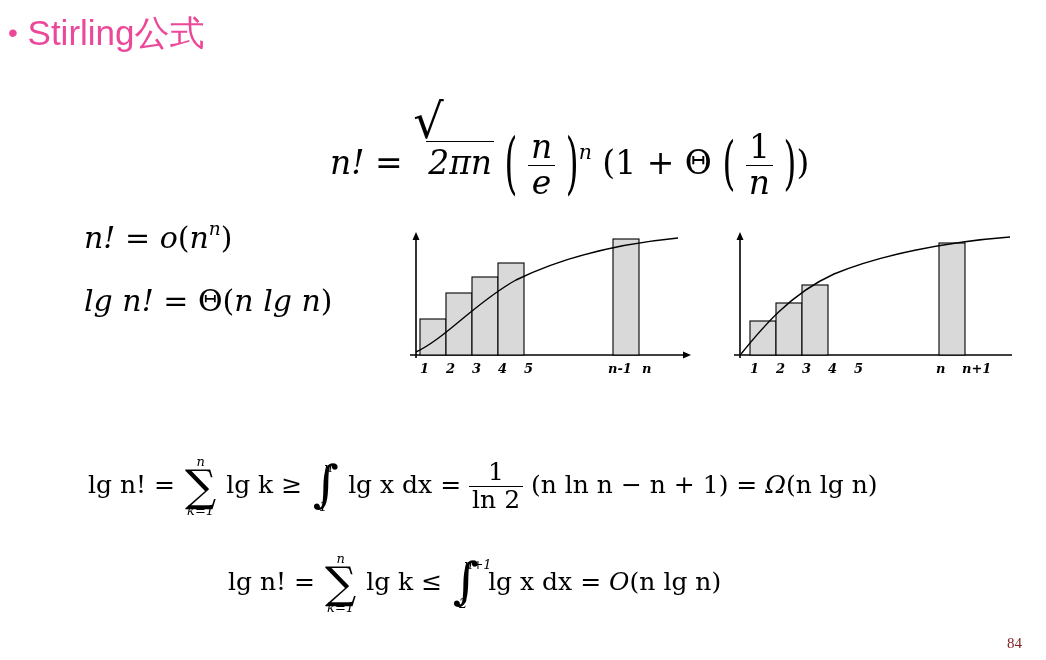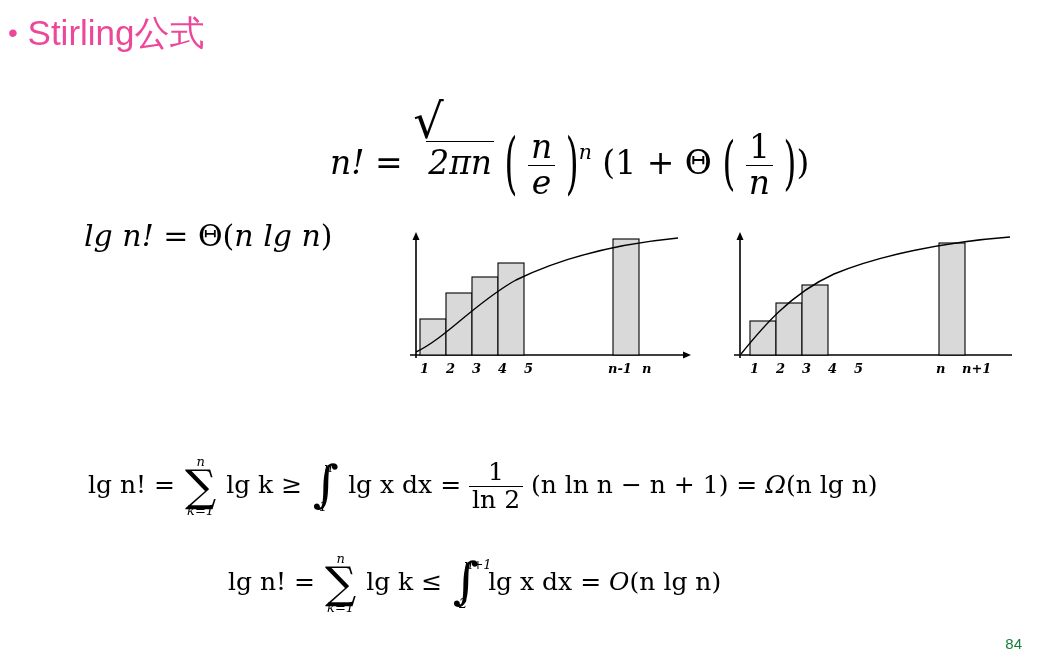--- a/index.html
+++ b/index.html
@@ -72,22 +72,22 @@
 
   
   .intop { display:inline-block; position:relative; vertical-align:middle; margin:0 1px 0 3px; }
   .intop .iglyph { font-size:2.0em; font-style:italic; line-height:0.72; display:inline-block; }
   .intop .itop { position:absolute; top:-6px; left:11px; font-size:0.52em; font-style:italic; }
   .intop .ibot { position:absolute; bottom:-7px; left:6px; font-size:0.52em; font-style:italic; }
 
   
   #page-number {
     position:absolute; right:24px; bottom:8px;
-    font-family:Liberation Sans, sans-serif;
-    font-size:15px; color:#15803d;
+    font-family:Liberation Serif, serif;
+    font-size:15px; color:#7f1d1d;
   }
 </style>
 </head>
 <body>
 
 <div class="slide-title">
   <span class="bullet-dot">•</span>
   <span>Stirling公式</span>
 </div>
 
@@ -109,20 +109,25 @@
   <span class="pmed">(</span>
   <span class="frac">
     <span class="num up">1</span>
     <span class="den">n</span>
   </span>
   <span class="pmed">)</span><span class="up">)</span>
 </div>
 
 <div id="left-list" class="math">
 
+  <div class="row">
+    <span>n!</span>
+    <span class="up">=</span>
+    <span>o</span><span class="up">(</span><span>n</span><span class="sup">n</span><span class="up">)</span>
+  </div>
 
 
   <div class="row">
     <span>lg n!</span>
     <span class="up">=</span>
     <span class="up">Θ</span><span class="up">(</span><span>n lg n</span><span class="up">)</span>
   </div>
 </div>
 
 <div id="figures">

